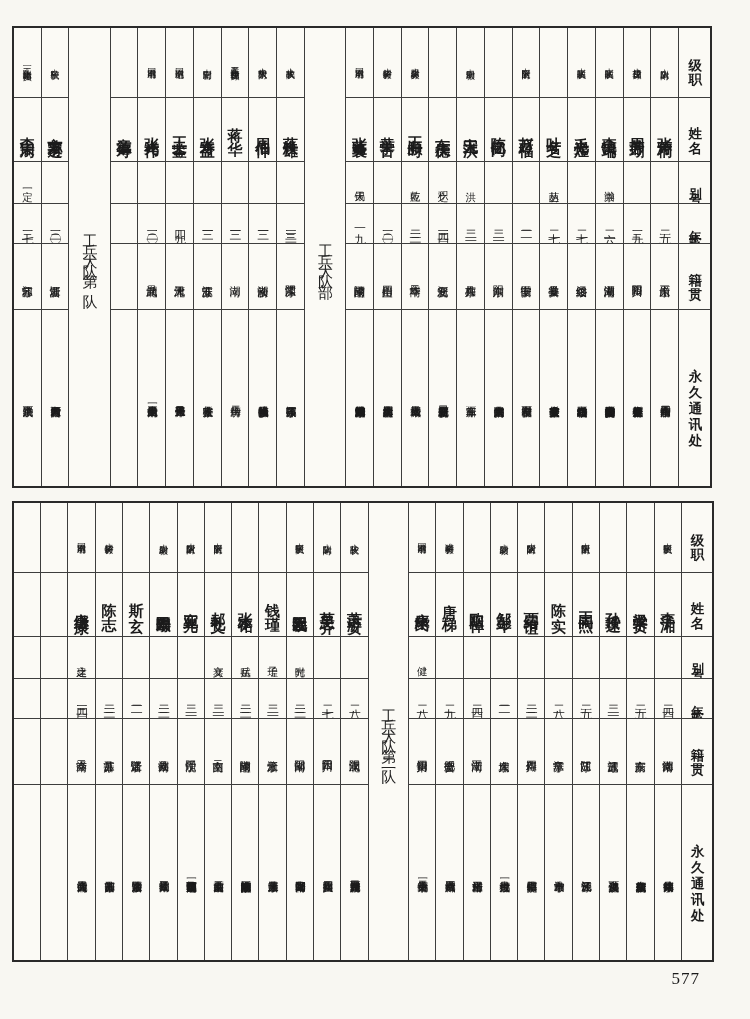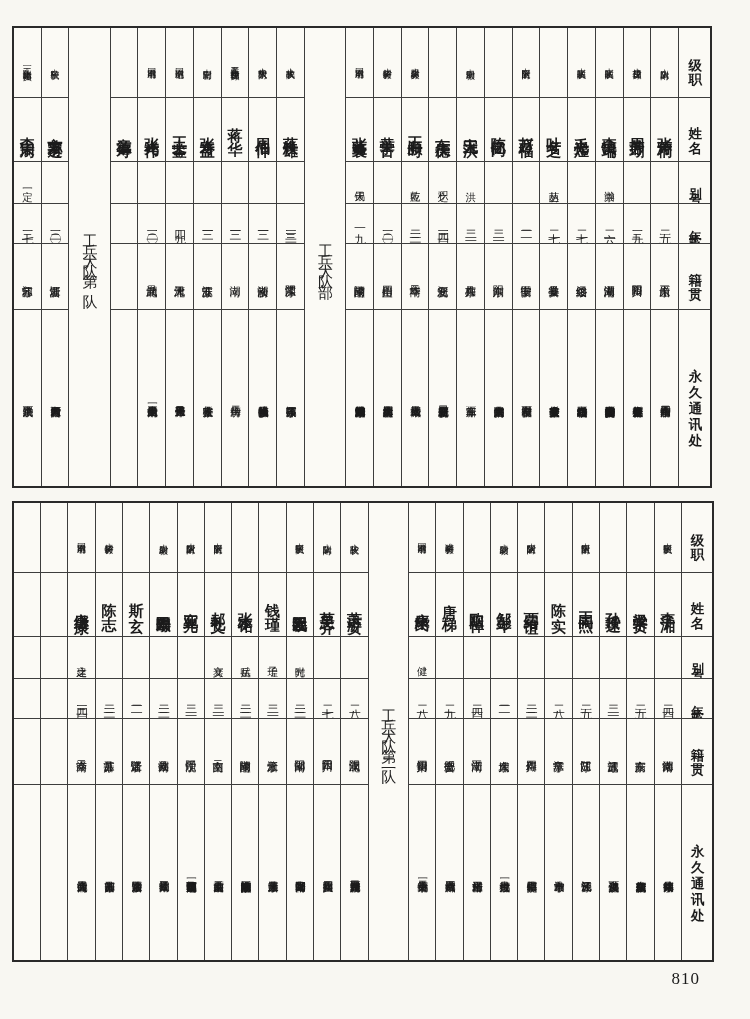--- a/index.html
+++ b/index.html
@@ -444,14 +444,14 @@
       </div>
       <div class="col">
         <div class="cell r-rank"></div>
         <div class="cell r-name"></div>
         <div class="cell r-alias"></div>
         <div class="cell r-age"></div>
         <div class="cell r-native"></div>
         <div class="cell r-addr"></div>
       </div>
     </div>
-  <div class="page-number">810</div>
+  <div class="page-number">577</div>
 </div>
 
 </body></html>

